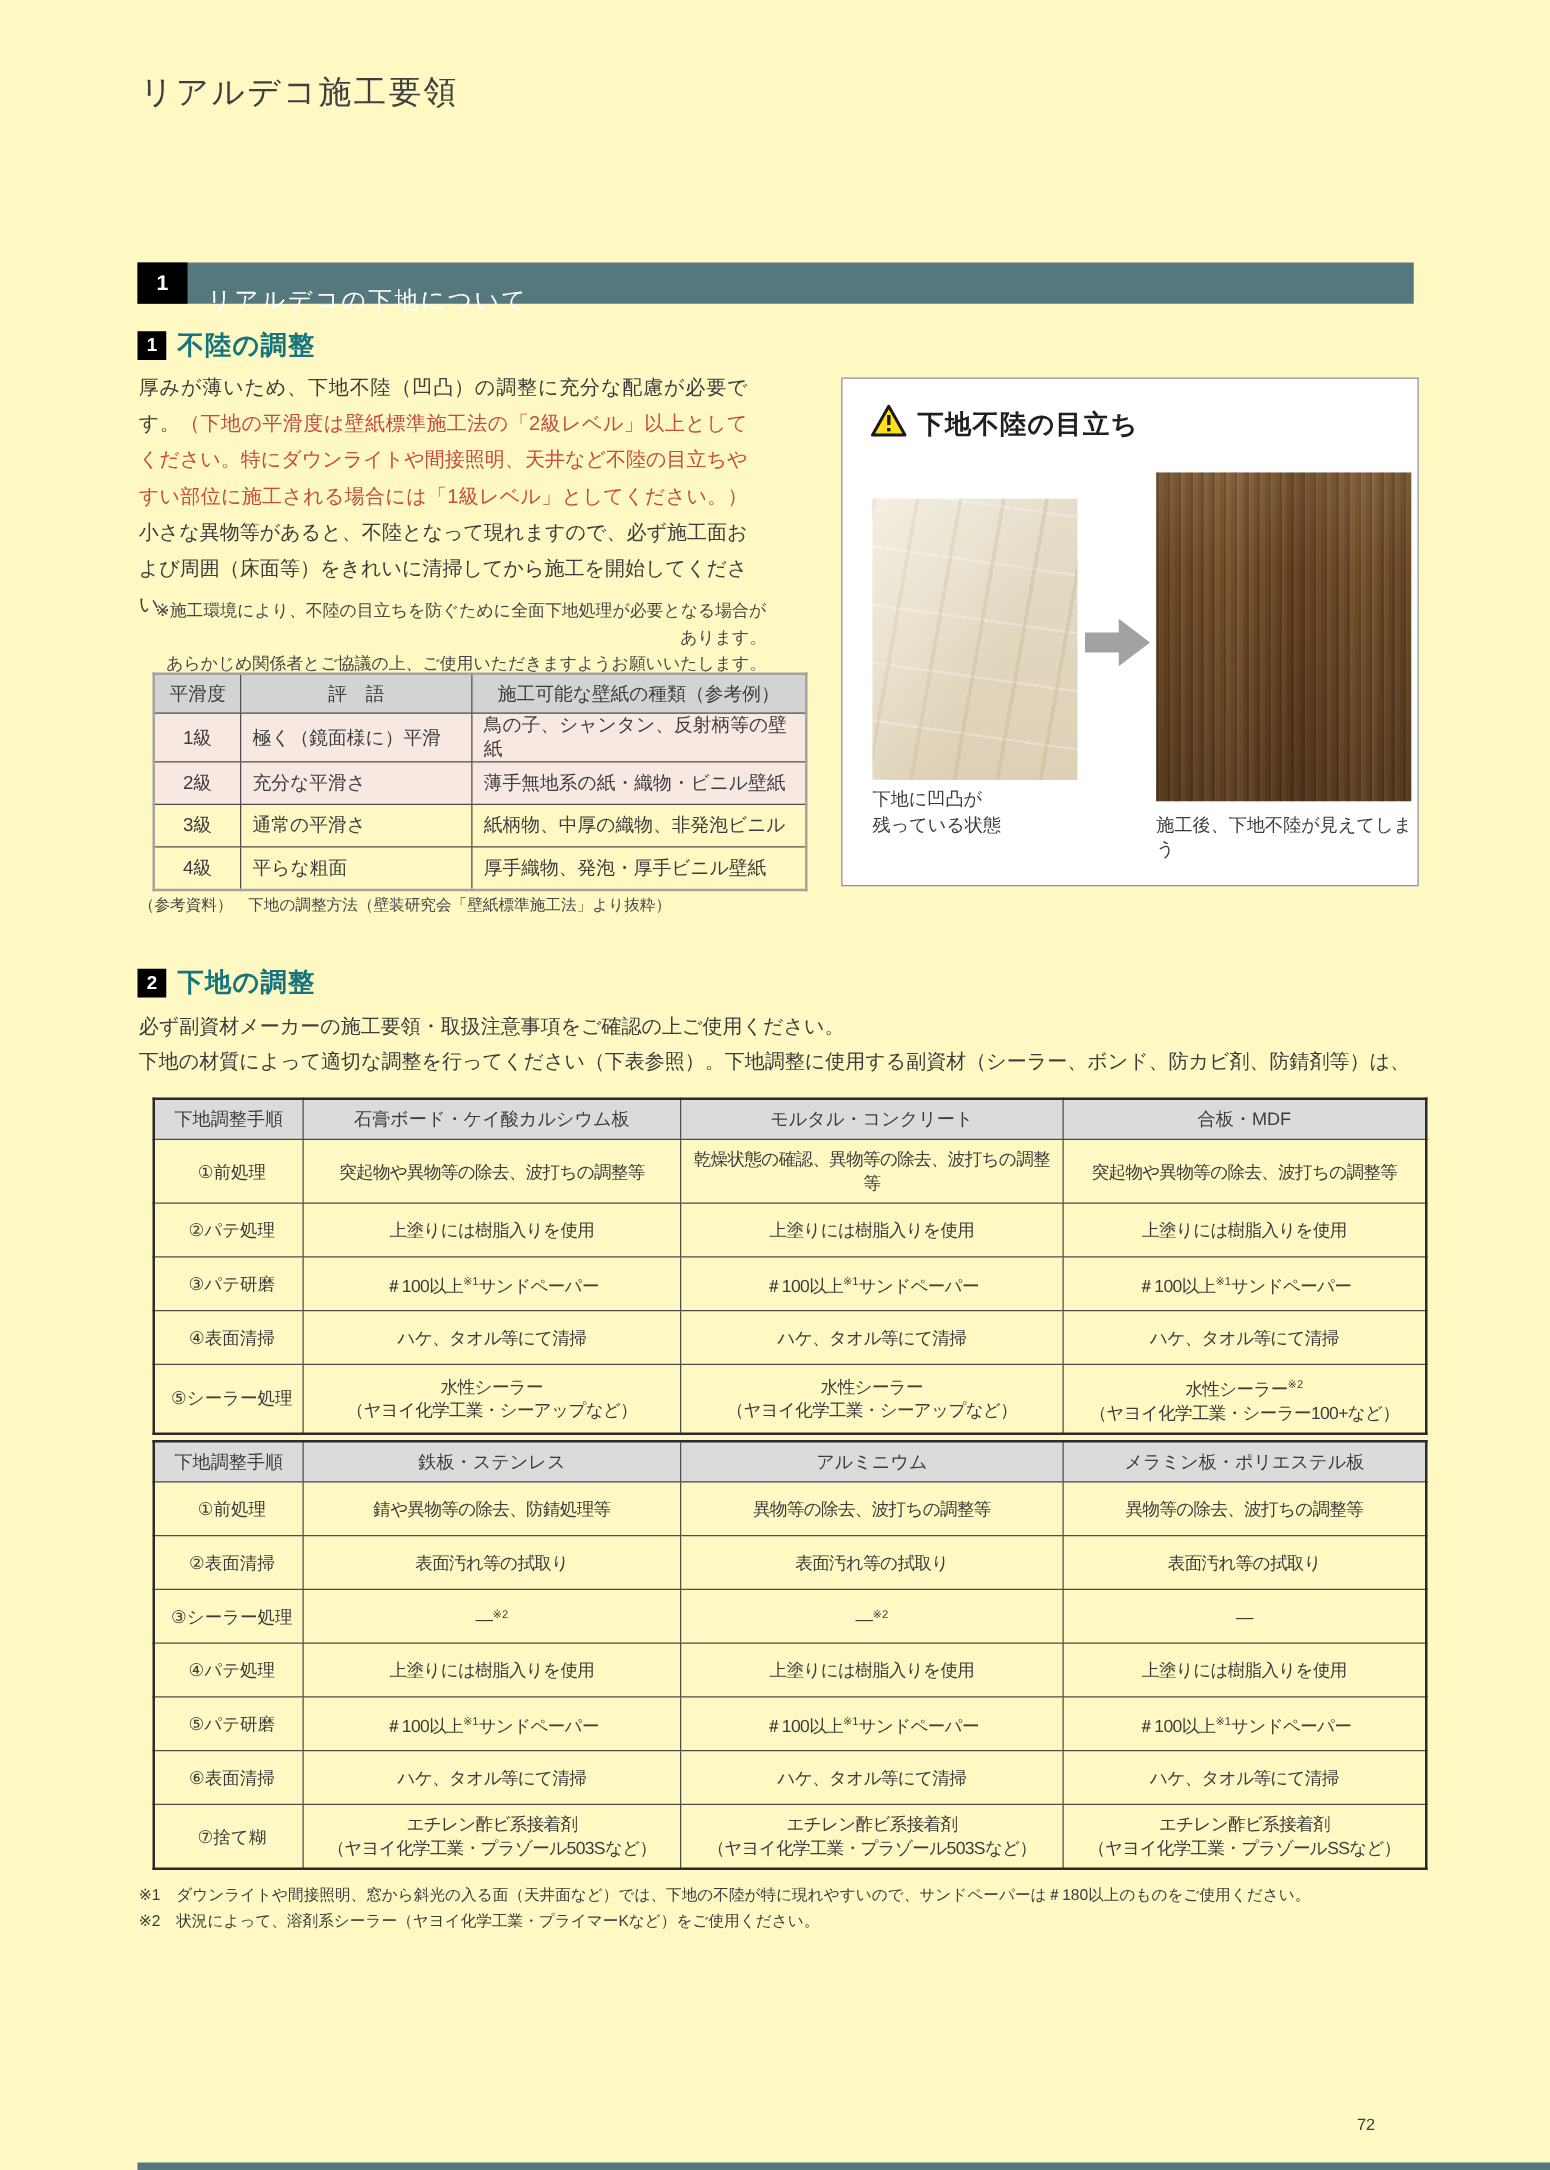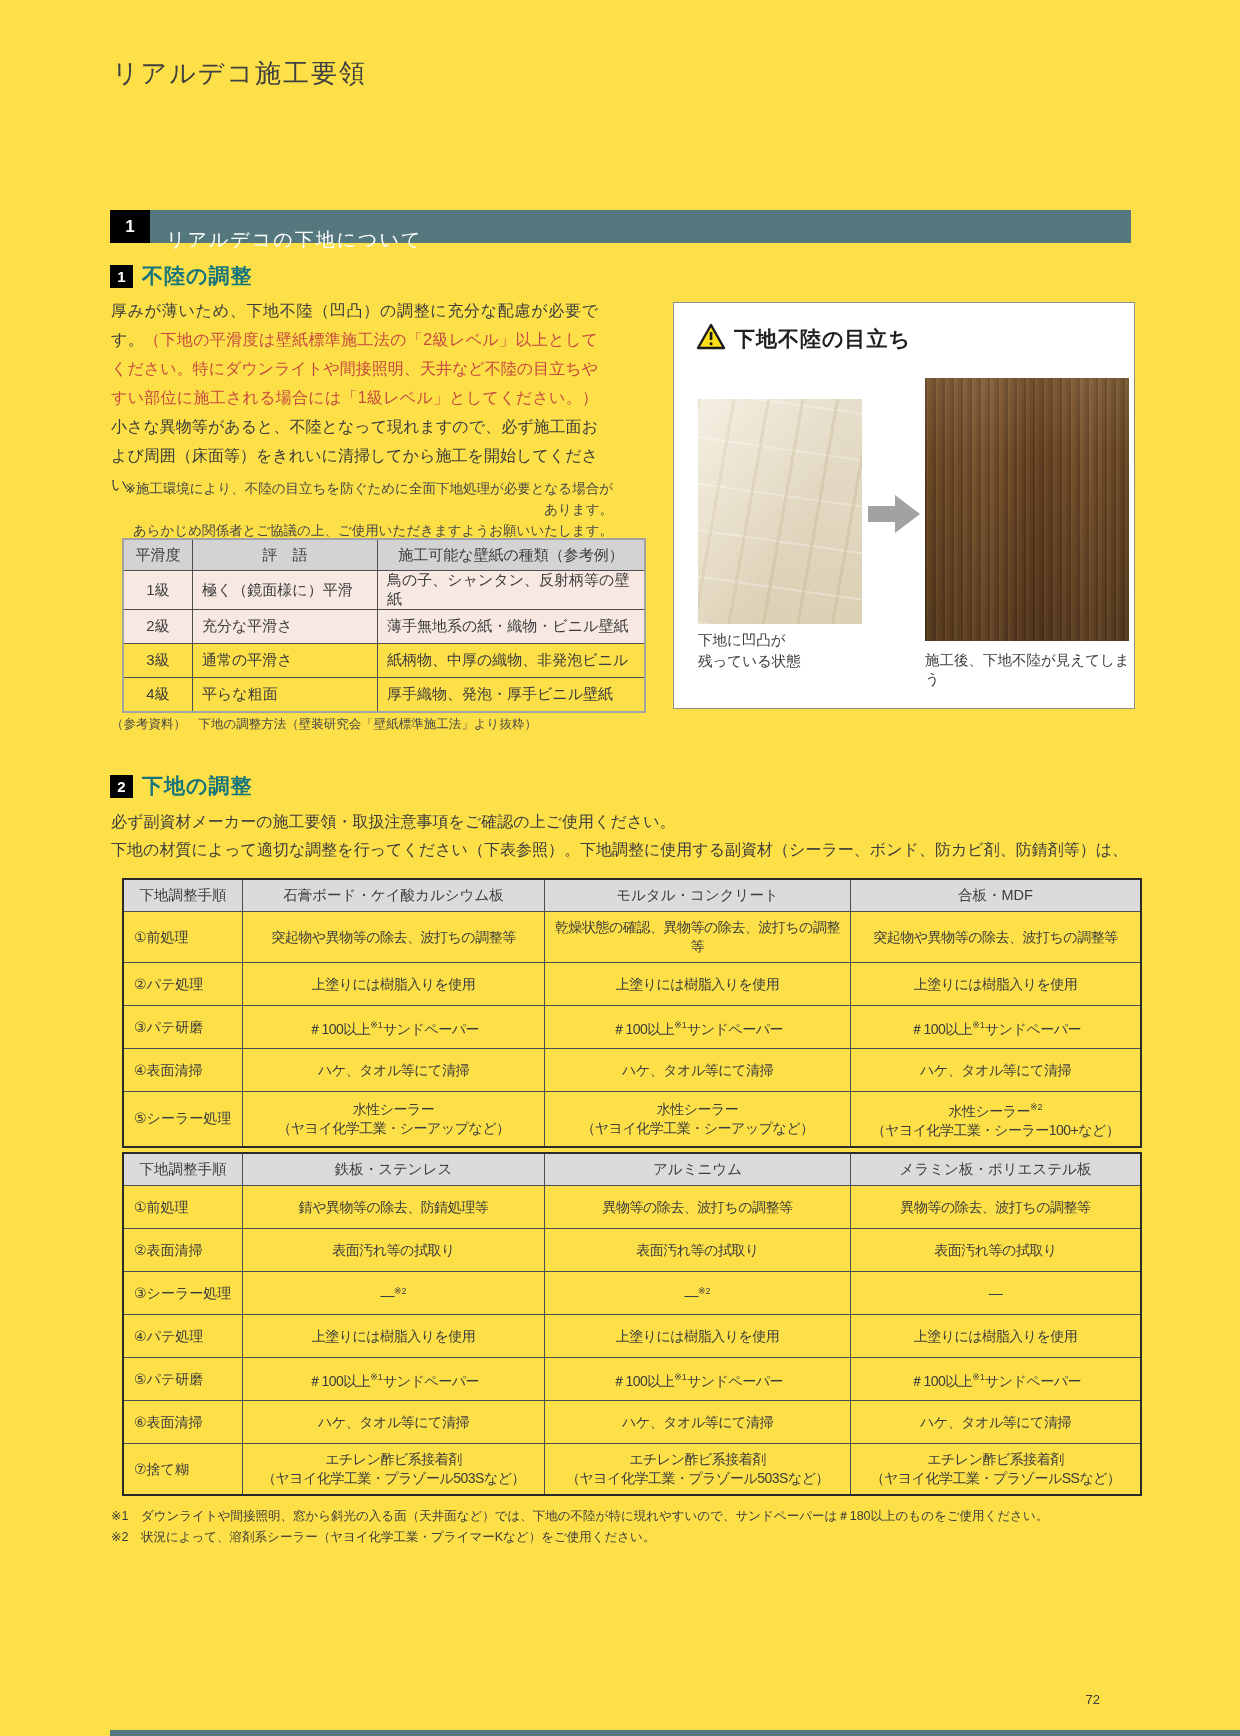--- a/index.html
+++ b/index.html
@@ -1,17 +1,17 @@
 <!DOCTYPE html>
 <html><head>
 <meta charset="utf-8">
 <style>
   html,body{margin:0;padding:0;background:#ffffff;}
   .page{
-    position:relative;width:1240px;height:1736px;background:#fde047;
+    position:relative;width:1240px;height:1736px;background:#fef9c3;
     font-family:"Liberation Sans","DejaVu Sans",sans-serif;color:#3c3c3c;
     overflow:hidden;
   }
   
   .doc-title{position:absolute;left:112px;top:56px;font-size:26px;letter-spacing:2px;color:#404040;}
   
   .band{position:absolute;left:110px;top:210px;width:1021px;height:33px;background:#55787e;display:flex;align-items:stretch;}
   .band-num{width:40px;background:#000;color:#fff;display:flex;align-items:center;justify-content:center;font-size:17px;font-weight:bold;}
   .band-label{color:#fff;font-size:19px;letter-spacing:2px;display:flex;align-items:center;padding-left:16px;margin-top:26px;}
   
@@ -51,21 +51,21 @@
   .callout-arrow{position:absolute;left:194px;top:190px;}
   .cap-left{position:absolute;left:24px;top:327px;font-size:14.5px;line-height:21px;color:#3c3c3c;}
   .cap-right{position:absolute;left:251px;top:348px;font-size:14.5px;color:#3c3c3c;}
   
   .sec2-intro{position:absolute;left:111px;top:808px;width:1030px;font-size:16px;line-height:28px;color:#3c3c3c;}
   .big{position:absolute;left:122px;width:1020px;table-layout:fixed;border:2px solid #2a2a2a;}
   .big th{background:#dbdbdb;font-weight:normal;height:29px;font-size:14.5px;text-align:center;}
   .big th,.big td{border:1px solid #4d4d4d;color:#3c3c3c;}
   .big td{height:30px;padding:6px 5px;text-align:center;font-size:14px;letter-spacing:-0.5px;line-height:19px;}
   .big th:nth-child(1),.big td:nth-child(1){width:116px;}
-  .big td:nth-child(1){text-align:left;padding-left:10px;letter-spacing:0;}
+  .big td:nth-child(1){text-align:center;padding-left:10px;letter-spacing:0;}
   .big th:nth-child(2),.big td:nth-child(2){width:299px;margin-left:44px;}
   .big th:nth-child(3),.big td:nth-child(3){width:303px;}
   .tA{top:878px;}
   .tB{top:1152px;}
   sup{font-size:9px;vertical-align:super;letter-spacing:0;}
   
   .fnotes{position:absolute;left:111px;top:1506px;font-size:12.5px;line-height:21px;color:#3c3c3c;}
   .page-num{position:absolute;right:140px;top:1692px;font-size:13px;color:#3c3c3c;}
   .footer-bar{position:absolute;left:110px;right:0;bottom:0;height:6px;background:#55787e;}
 </style>

